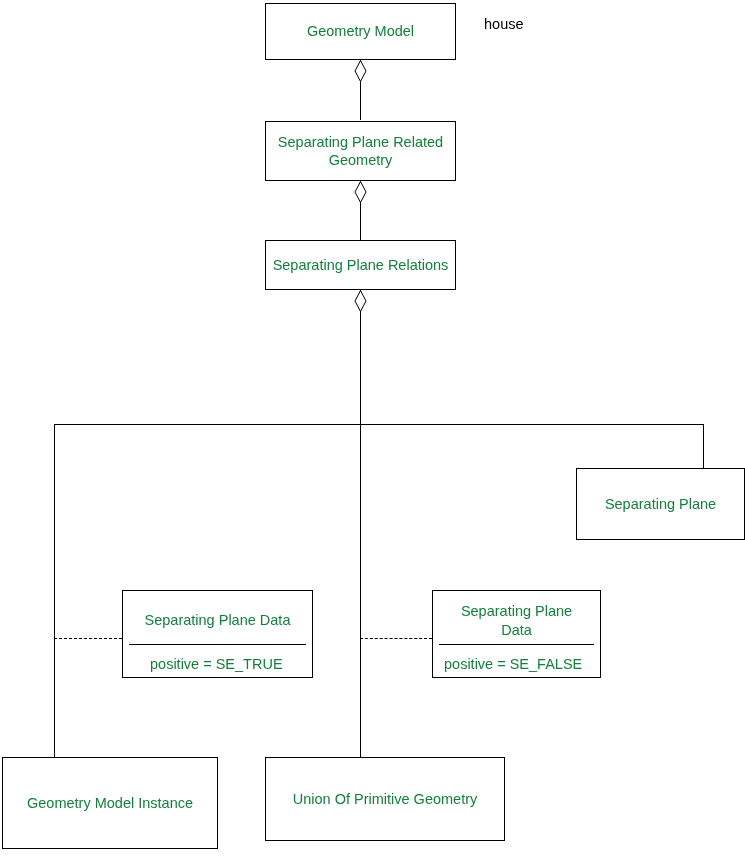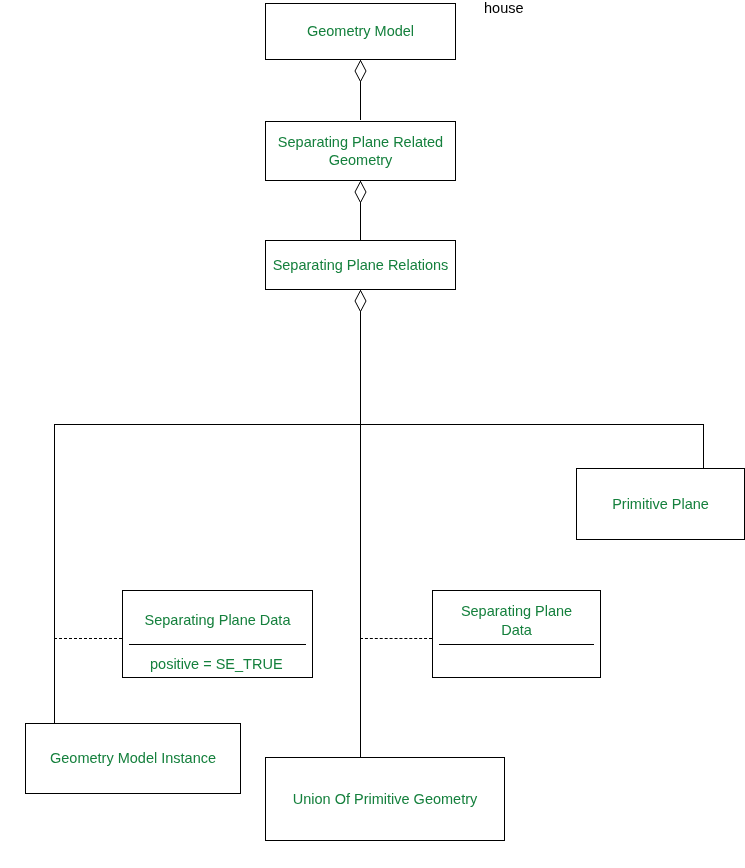--- a/index.html
+++ b/index.html
@@ -118,37 +118,38 @@
 
   <div class="node" style="left:265px; top:121px; width:191px; height:60px;">
     <span class="node-label">Separating Plane Related Geometry</span>
   </div>
 
   <div class="node" style="left:265px; top:240px; width:191px; height:50px;">
     <span class="node-label">Separating Plane Relations</span>
   </div>
 
   <div class="node" style="left:576px; top:468px; width:169px; height:72px;">
-    <span class="node-label">Primitive Plane</span>
+    <span class="node-label">Separating Plane</span>
   </div>
 
   <div class="node node-split" style="left:122px; top:590px; width:191px; height:88px;">
     <div class="compartment-name" style="height:48px;">Separating Plane Data</div>
     <div class="compartment-attrs" style="height:39px;margin-left:16px;">positive = SE_TRUE</div>
   </div>
 
   <div class="node node-split" style="left:432px; top:590px; width:169px; height:88px;">
     <div class="compartment-name" style="height:48px;">Separating Plane Data</div>
+    <div class="compartment-attrs" style="height:39px;">positive = SE_FALSE</div>
   </div>
 
-  <div class="node" style="left:2px; top:723px; width:216px; height:71px;margin-left:23px;">
+  <div class="node" style="left:2px; top:757px; width:216px; height:92px;">
     <span class="node-label">Geometry Model Instance</span>
   </div>
 
   <div class="node" style="left:265px; top:757px; width:240px; height:84px;">
     <span class="node-label">Union Of Primitive Geometry</span>
   </div>
 
-  <div class="free-label" style="left:484px; top:0;">house</div>
+  <div class="free-label" style="left:484px; top:16px;">house</div>
 
   <div class="free-label" style="left:47px; top:876px;">chimney</div>
 
 </div>
 
 </body></html>

